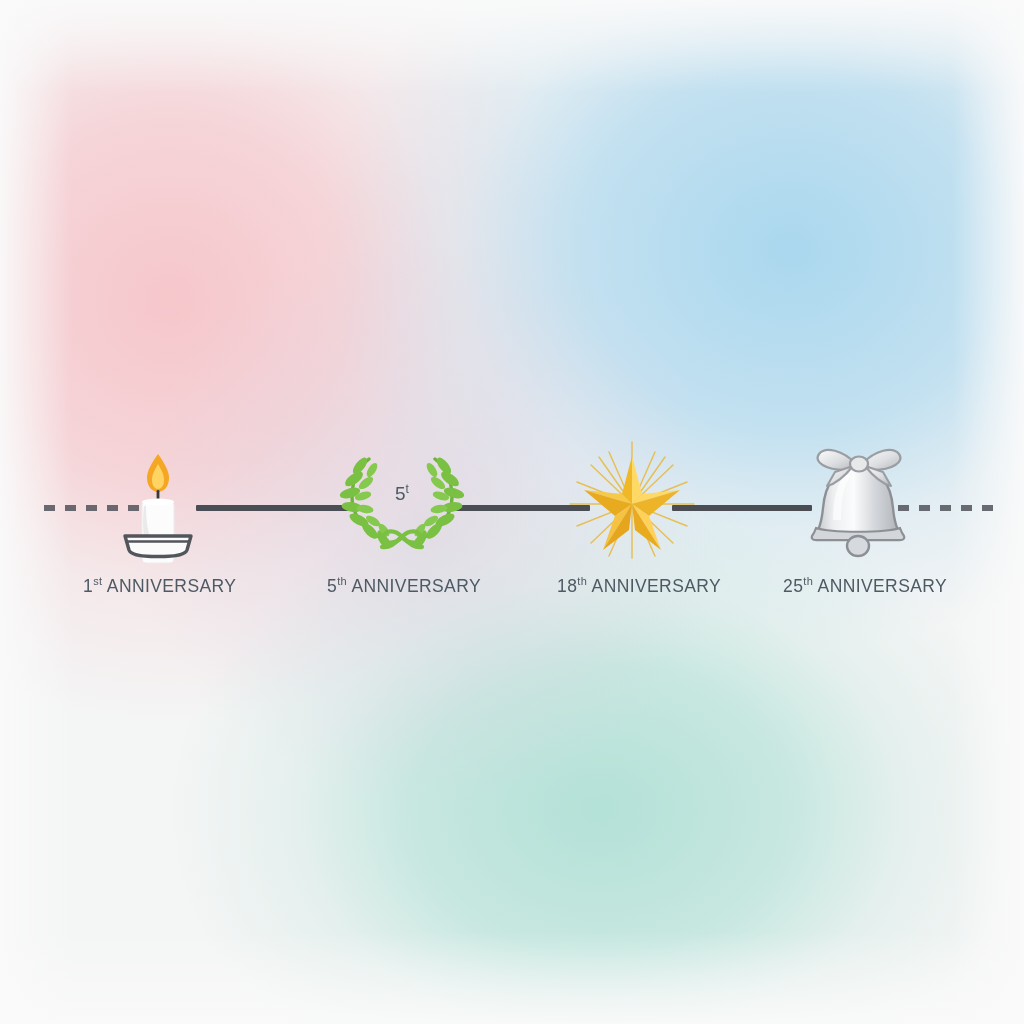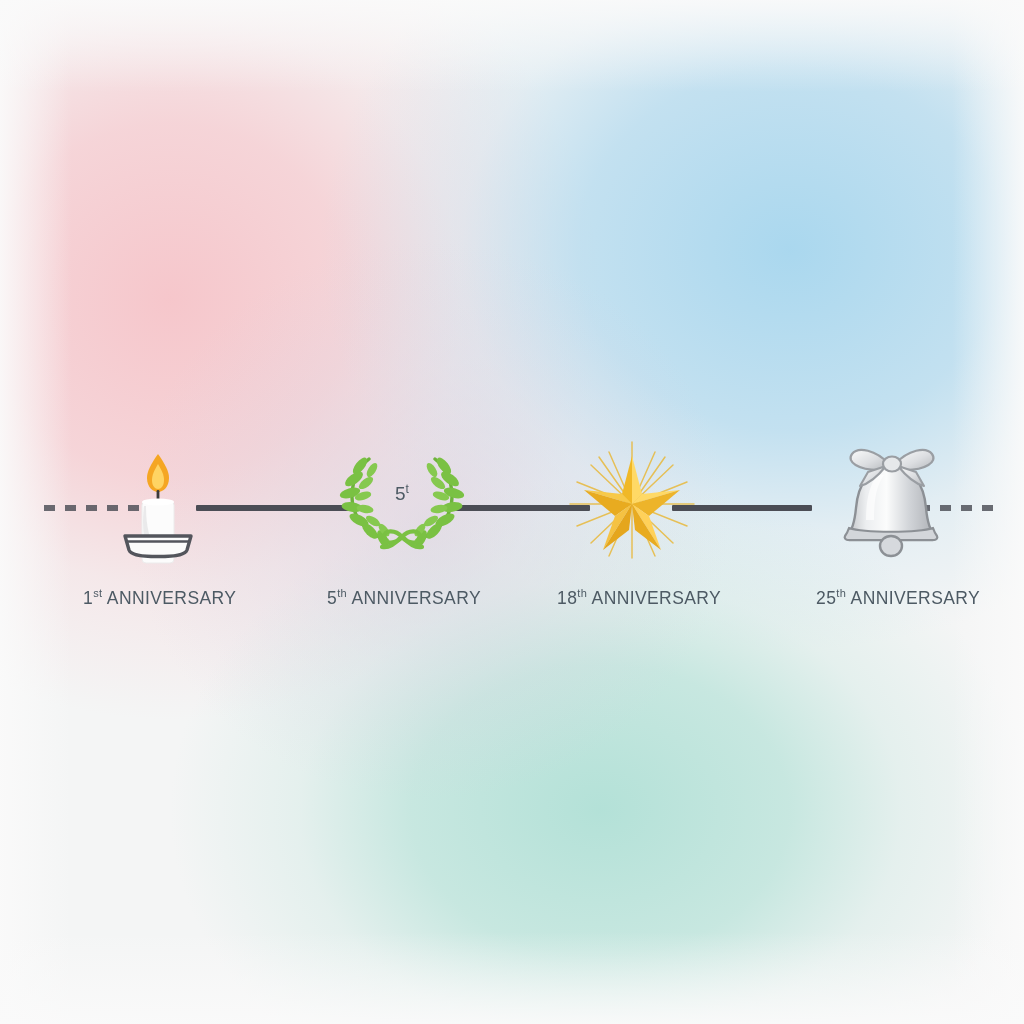--- a/index.html
+++ b/index.html
@@ -103,21 +103,21 @@
   .node .art svg {
     position: absolute;
     left: 50%;
     top: 0;
     transform: translateX(-50%);
     overflow: visible;
   }
 
   .label {
     position: absolute;
-    top: 148px;
+    top: 136px;
     left: 0;
     width: 150px;
     font-size: 17.5px;
     letter-spacing: 0.4px;
     color: #4d5a64;
     white-space: nowrap;
   }
   .label sup {
     font-size: 0.63em;
     vertical-align: super;
@@ -278,21 +278,21 @@
             <path d="M46 110 L 72 90 L 75 64 Z" fill="#e5a61d"></path>
           </g>
         </svg>
       </div>
       <div class="label">
         <span>18</span><sup>th</sup>
         <span>ANNIVERSARY</span>
       </div>
     </div>
 
-    <div class="node" style="left:783px;margin-left:33px;">
+    <div class="node" style="left:783px;">
       <div class="art">
         <svg width="150" height="120" viewBox="0 0 150 120">
           <defs>
             <linearGradient id="bellgrad" x1="0" y1="0" x2="1" y2="0">
               <stop offset="0%" stop-color="#bdc0c4"></stop>
               <stop offset="22%" stop-color="#eceef0"></stop>
               <stop offset="45%" stop-color="#fbfcfc"></stop>
               <stop offset="70%" stop-color="#d2d5d9"></stop>
               <stop offset="100%" stop-color="#abaeb3"></stop>
             </linearGradient>

